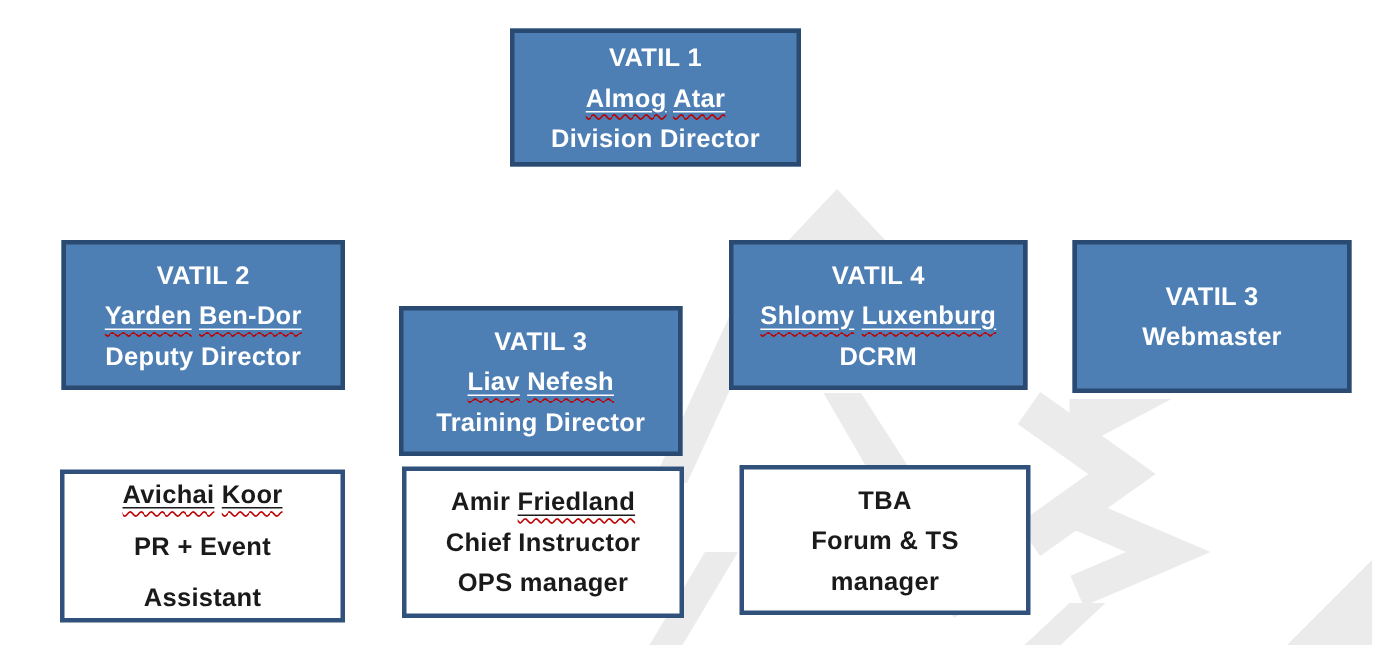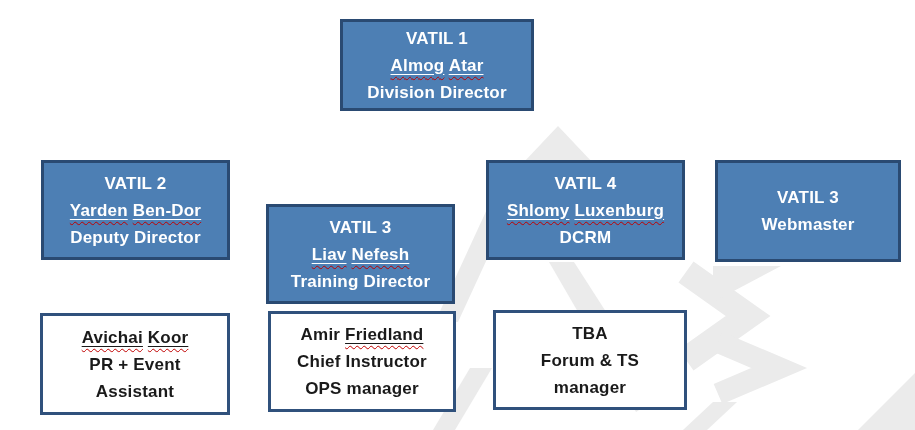--- a/index.html
+++ b/index.html
@@ -35,21 +35,21 @@
     background: var(--white-fill, #ffffff);
     border: 3px solid var(--white-border, #30517c);
     color: var(--white-text, #1a1a1a);
   }
   
   .b1 { left: 340px; top: 19px;  width: 194px; height: 92px; }
   .b2 { left: 41px;  top: 160px; width: 189px; height: 100px; }
   .b3 { left: 266px; top: 160px; width: 189px; height: 100px; margin-top: 44px; }
   .b4 { left: 486px; top: 160px; width: 199px; height: 100px; }
   .b5 { left: 715px; top: 160px; width: 186px; height: 102px; }
-  .w1 { left: 40px;  top: 313px; width: 190px; height: 102px; }
+  .w1 { left: 40px;  top: 313px; width: 190px; height: 102px; justify-content: space-between; }
   .w2 { left: 268px; top: 311px; width: 188px; height: 101px; align-items: center; }
   .w3 { left: 493px; top: 310px; width: 194px; height: 100px; }
   
   .u {
     text-decoration-line: underline;
     text-decoration-style: solid;
     text-decoration-thickness: 1.5px;
     text-underline-offset: 3px;
     text-decoration: underline;
   }

